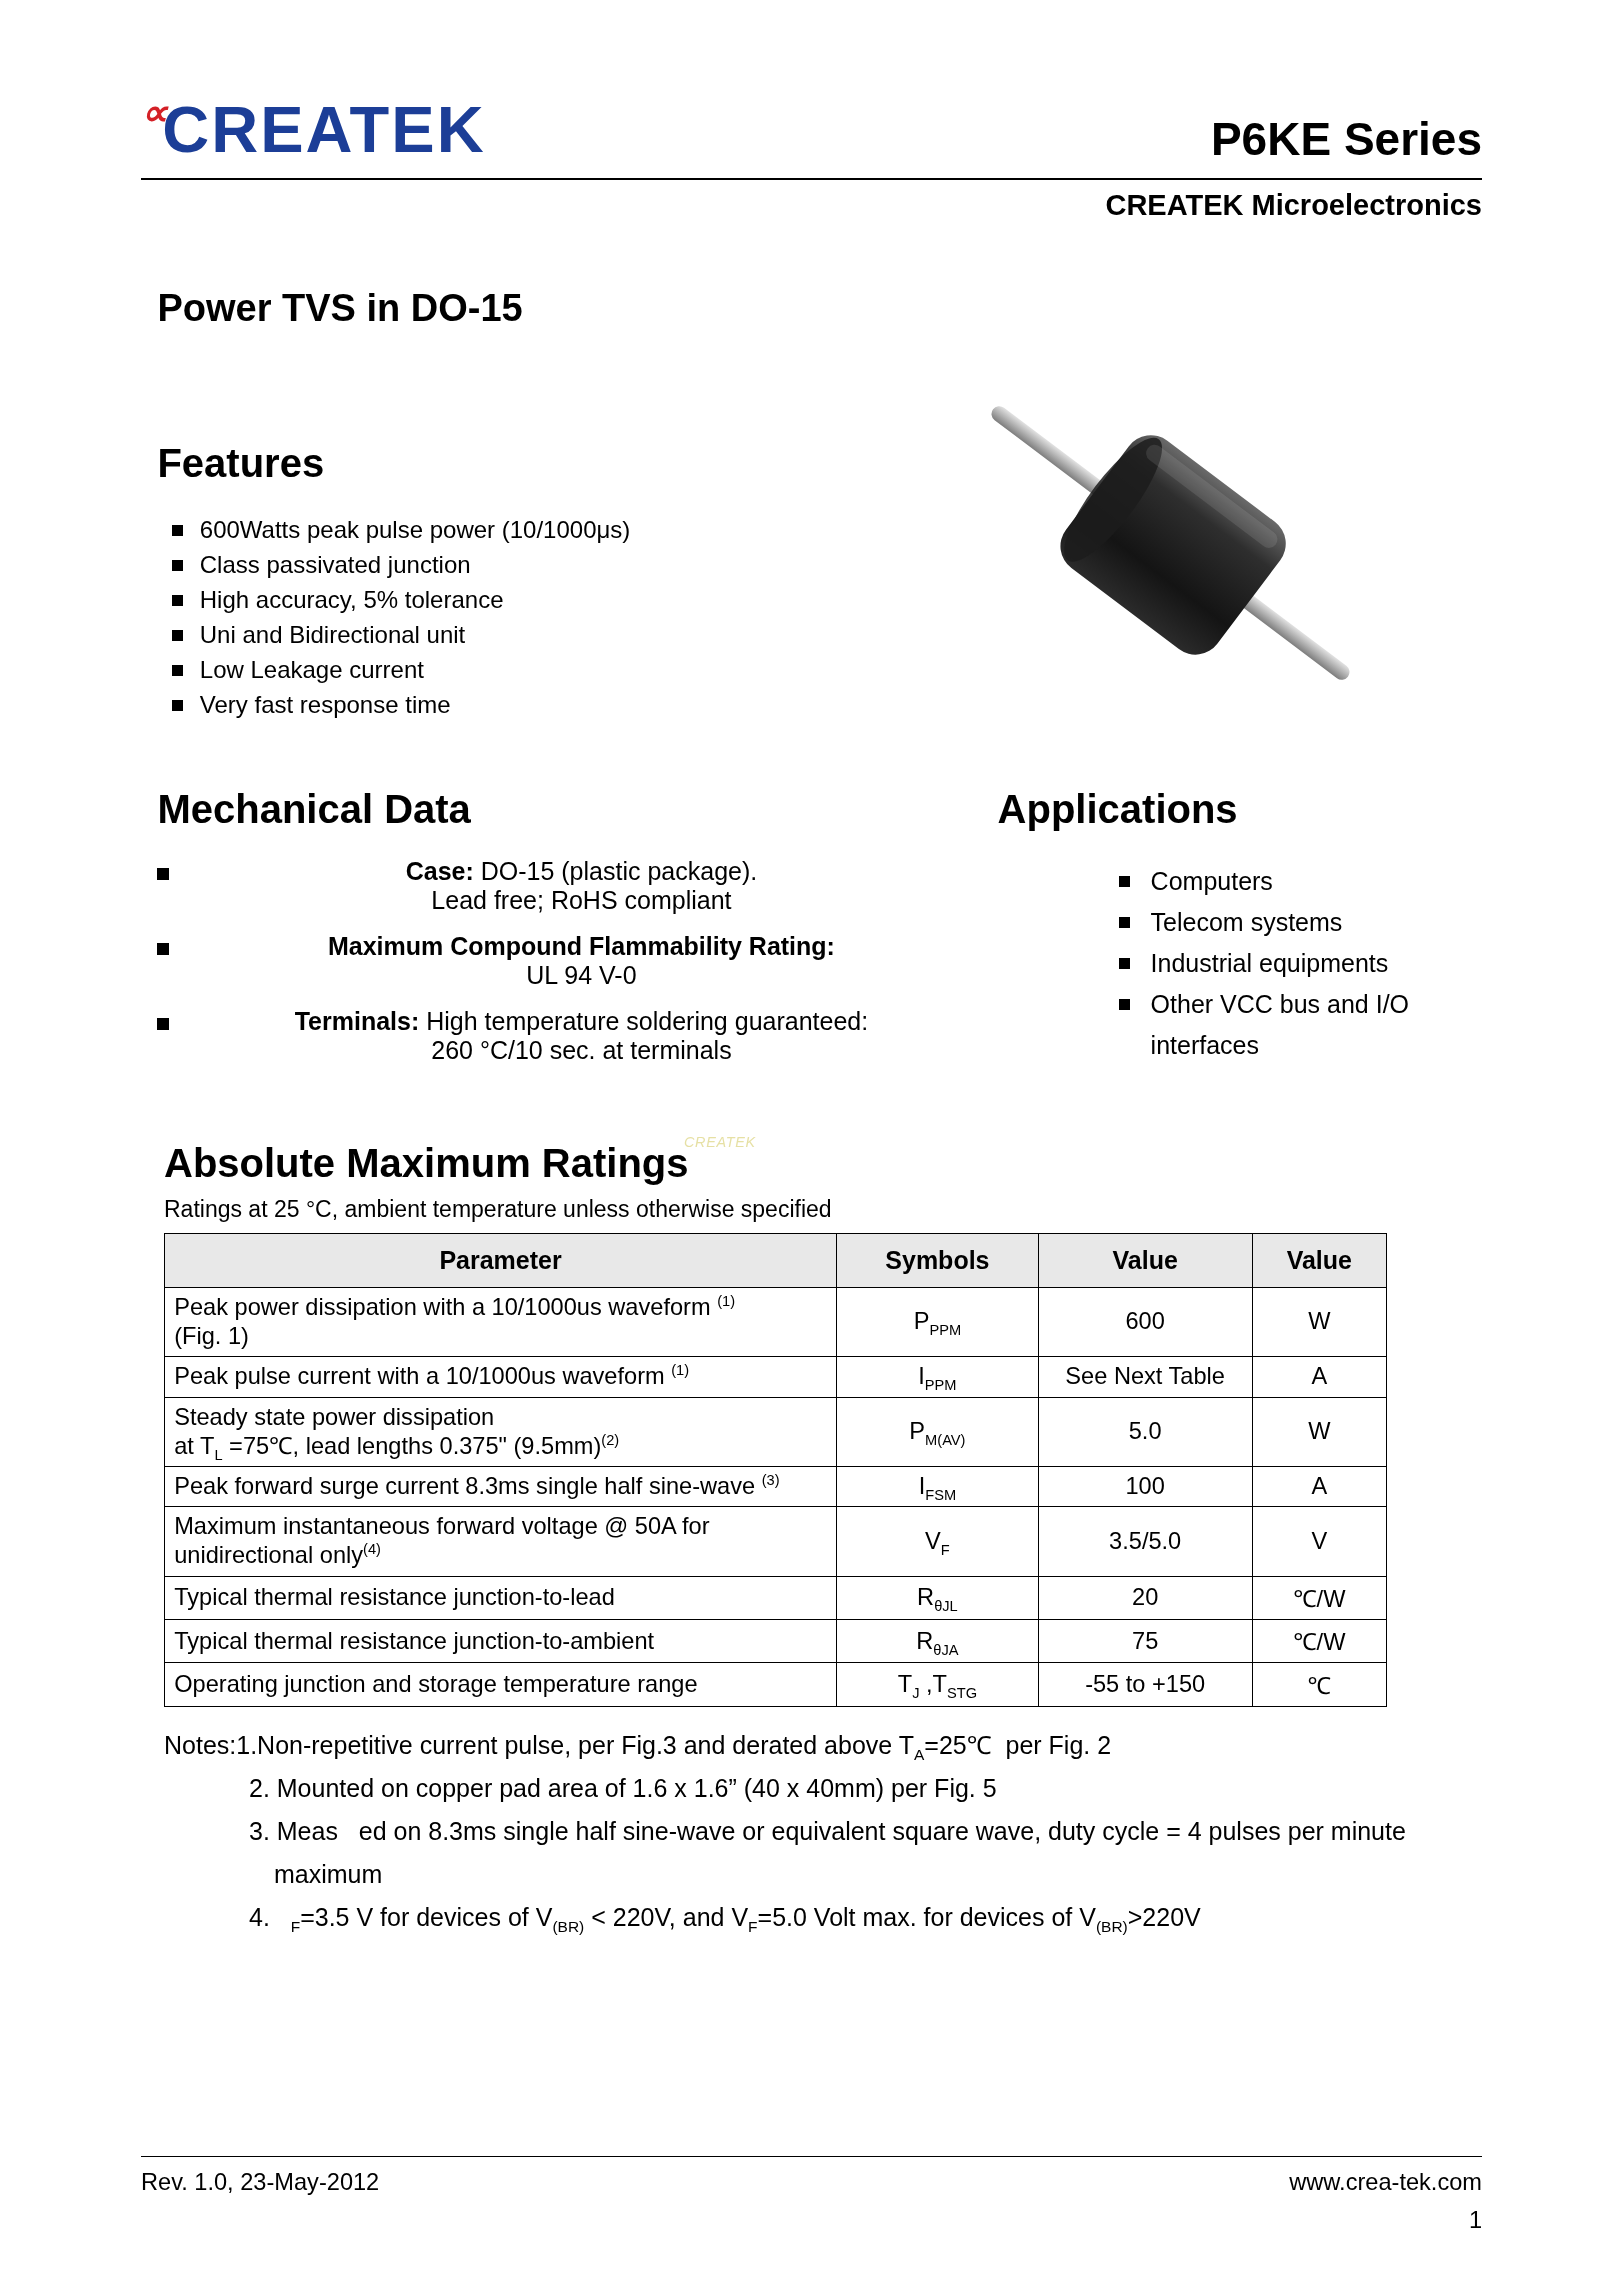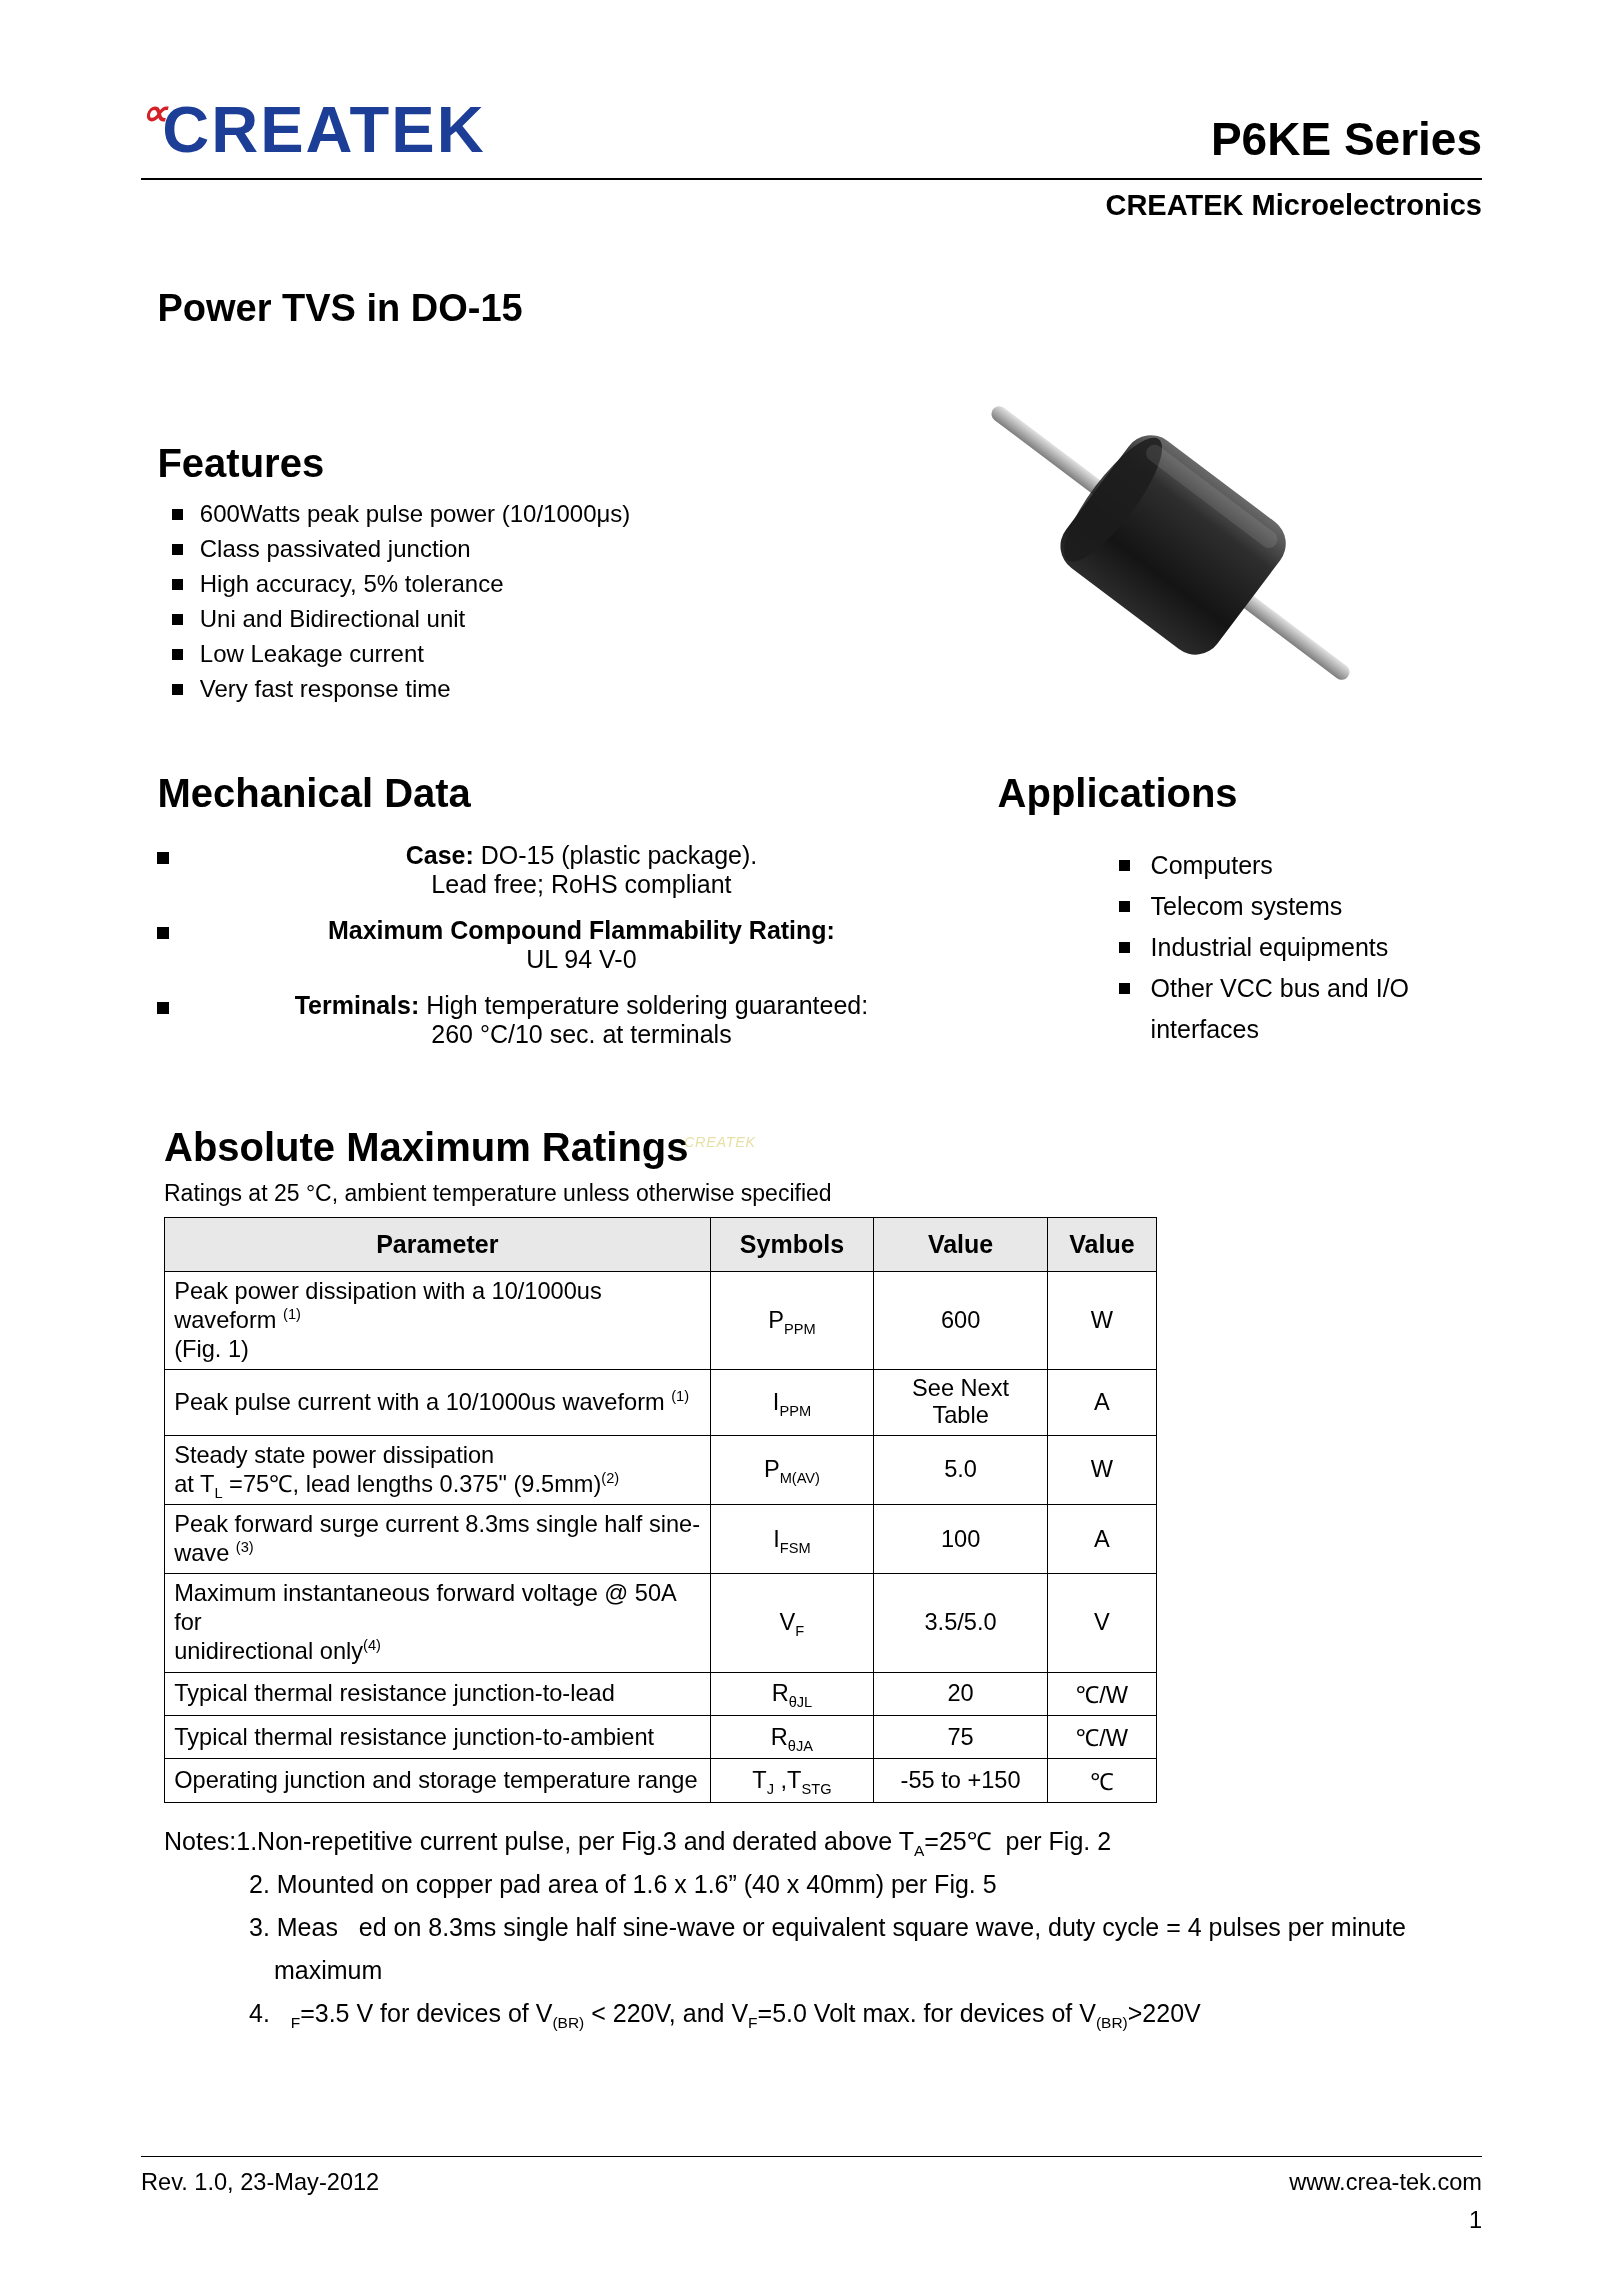--- a/index.html
+++ b/index.html
@@ -14,41 +14,41 @@
   .logo-text{color:#1c3e97;font-size:65px;font-weight:bold;letter-spacing:2px;}
   .series-title{font-size:46px;font-weight:bold;line-height:1;}
   .header-rule{height:2.6px;background:#000;margin-top:15.7px;}
   .company{text-align:right;font-size:29px;font-weight:bold;margin-top:9.2px;}
   .page-title{font-size:38px;font-weight:bold;margin:65px 0 0 16.4px;}
 
   h2{font-size:40px;margin:0;font-weight:bold;}
 
   
   .features{margin:111px 0 0 16.4px;max-width:752px;}
-  .blist{margin-top:10px;}
+  .blist{margin-top:26px;}
   .bitem{display:flex;align-items:flex-start;font-size:24px;line-height:35px;}
   .sq{width:11px;height:11px;background:#000;flex:0 0 11px;margin:12.4px 17px 0 14.4px;}
 
   
   .two-col{display:flex;margin-top:65px;}
   .col-left{width:837px;padding-left:16.4px;box-sizing:border-box;}
   .col-right{flex:1;padding-left:19.6px;box-sizing:border-box;}
   .mitem{position:relative;margin-top:17px;font-size:25px;line-height:37px;}
   .mitem:first-of-type{margin-top:25px;}
   .sq-m{position:absolute;left:0;top:10.5px;width:11.8px;height:11.8px;background:#000;}
   .mcontent{padding-left:27.5px;text-align:center;}
   .b{font-weight:bold;}
   .alist{margin-top:29px;}
   .aitem{display:flex;align-items:flex-start;font-size:25px;line-height:41px;}
   .aitem .sq{margin:15px 21px 0 121px;}
 
   
   .amr{margin:75px 0 0 23px;}
   .amr-sub{font-size:23px;margin-top:9.2px;}
-  table{border-collapse:collapse;margin-top:10.5px;width:993px;font-size:23.6px;table-layout:fixed;}
+  table{border-collapse:collapse;margin-top:10.5px;width:1223px;font-size:23.6px;table-layout:fixed;}
   th,td{border:1.3px solid #000;}
   th{background:#e8e8e8;font-weight:bold;padding:11.8px 6.5px;font-size:25px;text-align:center;}
   td{padding:5.2px 9.2px;vertical-align:middle;}
   td.c{text-align:center;}
   .segline{line-height:29px;}
   sub,sup{font-size:62%;line-height:0;}
 
   
   .notes{margin:17px 0 0 23px;font-size:25px;}
   .nline{line-height:43px;}

